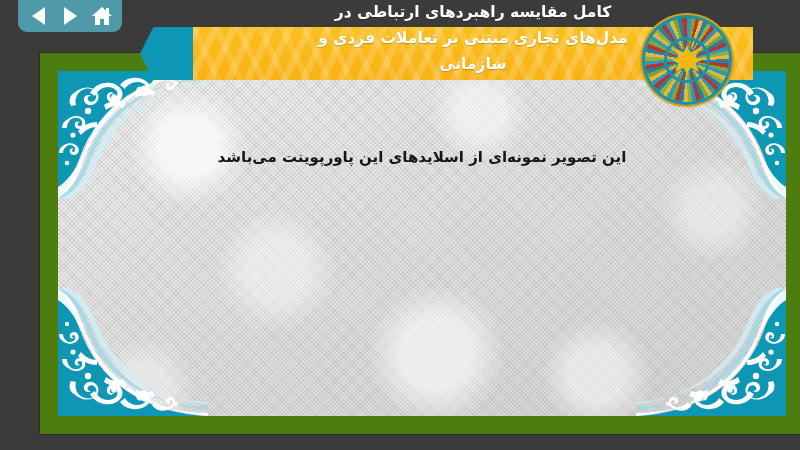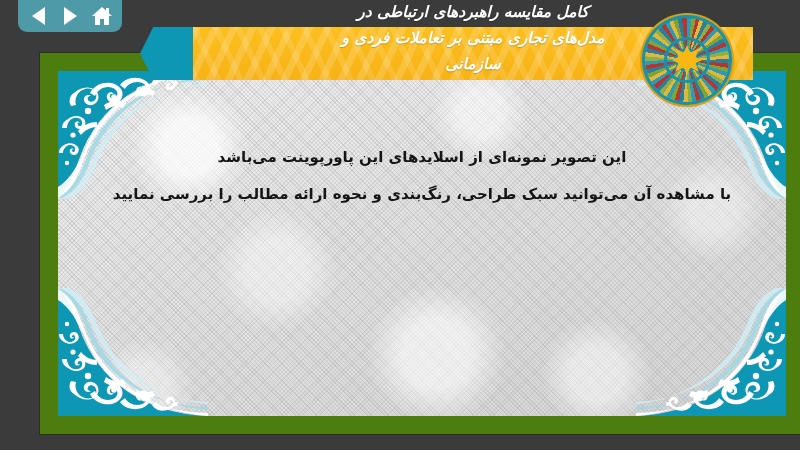--- a/index.html
+++ b/index.html
@@ -41,21 +41,20 @@
     position:absolute; top:12px; left:8px; width:4px;height:6px; background:#4e9aa8;
   }
   .home-ico .chim{
     position:absolute; top:1px; left:14px; width:3px;height:5px;background:#ffffff;
   }
 
   
   #titlebar{
     position:absolute; left:0; top:0; width:753px; height:100px; z-index:30;
     pointer-events:none;
-    font-style:italic;
   }
   #banner{
     position:absolute; right:0; top:27px; width:560px; height:53px;
     background:
       repeating-linear-gradient(115deg, rgba(255,255,255,.16) 0 7px, rgba(255,255,255,0) 7px 17px),
       repeating-linear-gradient(65deg, rgba(255,255,255,.12) 0 6px, rgba(255,255,255,0) 6px 20px),
       linear-gradient(#fcbf20,#f7b216);
   }
   #banner-tab{
     position:absolute; left:-53px; top:0; width:53px; height:53px;
@@ -317,17 +316,16 @@
             <circle cx="9" cy="92" r="2.2"></circle>
           <path d="M46 34 c7-5 16-6 22-2 l-3 5 c-5-3-12-2-17 2 z"></path>
           <path d="M76 22 c7-4 15-5 21-2 l-2 5 c-5-2-11-2-16 1 z"></path>
           <path d="M20 60 c5-6 12-9 19-9 l0 5 c-6 0-12 3-16 8 z"></path>
         </g>
       </svg>
     </div>
 
     <div id="body-text">
       <p>این تصویر نمونه‌ای از اسلایدهای این پاورپوینت می‌باشد</p>
-      <p>با مشاهده آن می‌توانید سبک طراحی، رنگ‌بندی و نحوه ارائه مطالب را بررسی نمایید</p>
     </div>
 
   </div>
 </div>
 
 </body></html>

